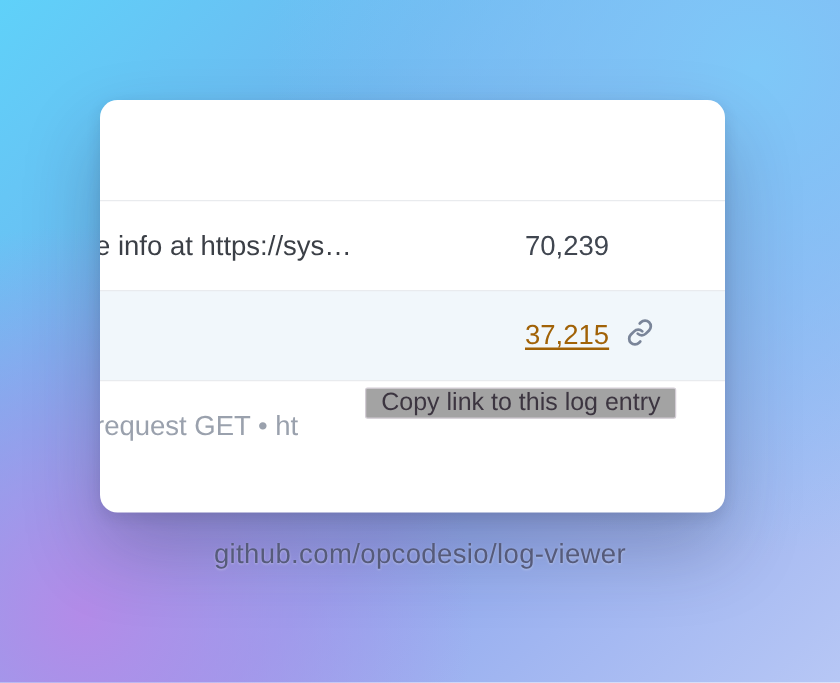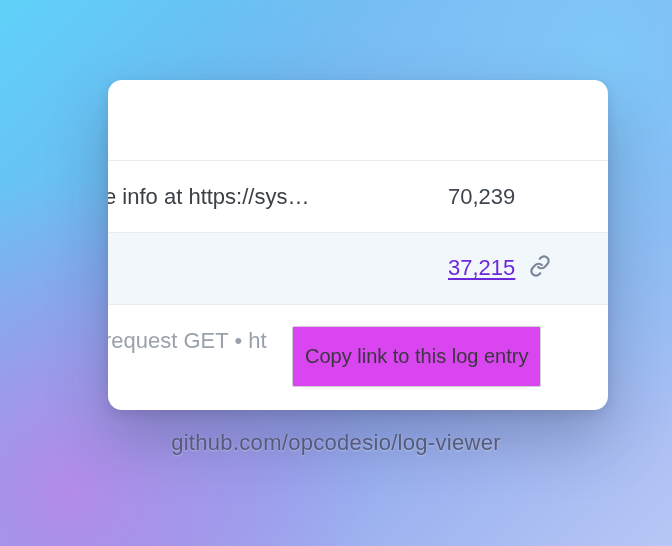--- a/index.html
+++ b/index.html
@@ -20,21 +20,20 @@
   .card {
     position: absolute;
     left: 80px;
     top: 80px;
     width: 500px;
     height: 330px;
     background: #fff;
     border-radius: 14px;
     box-shadow: 0 30px 60px rgba(30,30,60,0.25), 0 4px 12px rgba(30,30,60,0.12);
     overflow: hidden;
-    margin-left: 28px;
   }
   .row {
     display: flex;
     align-items: center;
     border-top: 1px solid #e9ebee;
     font-size: 22px;
     color: #3b3f46;
     padding: 0 0 0 10px;
     height: 72px;
     box-sizing: border-box;
@@ -55,21 +54,21 @@
     text-align: left;
     padding-left: 26px;
     color: #404650;
   }
   .row.active {
     background: #f1f7fb;
   }
   .row.active .idx .num {
     text-decoration: underline;
     text-underline-offset: 3px;
-    color: #6d28d9;
+    color: #a16207;
   }
   .link-icon {
     display: inline-block;
     vertical-align: -2px;
     margin-left: 8px;
     color: #7a8599;
   }
   .row.nav {
     height: 96px;
     padding: 0 10px 0 10px;
@@ -79,26 +78,26 @@
     font-size: 22px;
   }
   .nav-arrow {
     margin-left: 120px;
     font-size: 28px;
     color: #2b3440;
   }
   .tooltip {
     position: absolute;
     left: 292px;
-    top: 326px;
-    background: #d946ef;
+    top: 310px;
+    background: #a3a3a3;
     border: 1px solid #d2ccd4;
     color: #3c3540;
     font-size: 20px;
-    padding: 18px 12px;
+    padding: 0 12px;
     border-radius: 2px;
     white-space: nowrap;
   }
   .caption {
     position: absolute;
     left: 0;
     right: 0;
     top: 430px;
     text-align: center;
     font-size: 22px;

